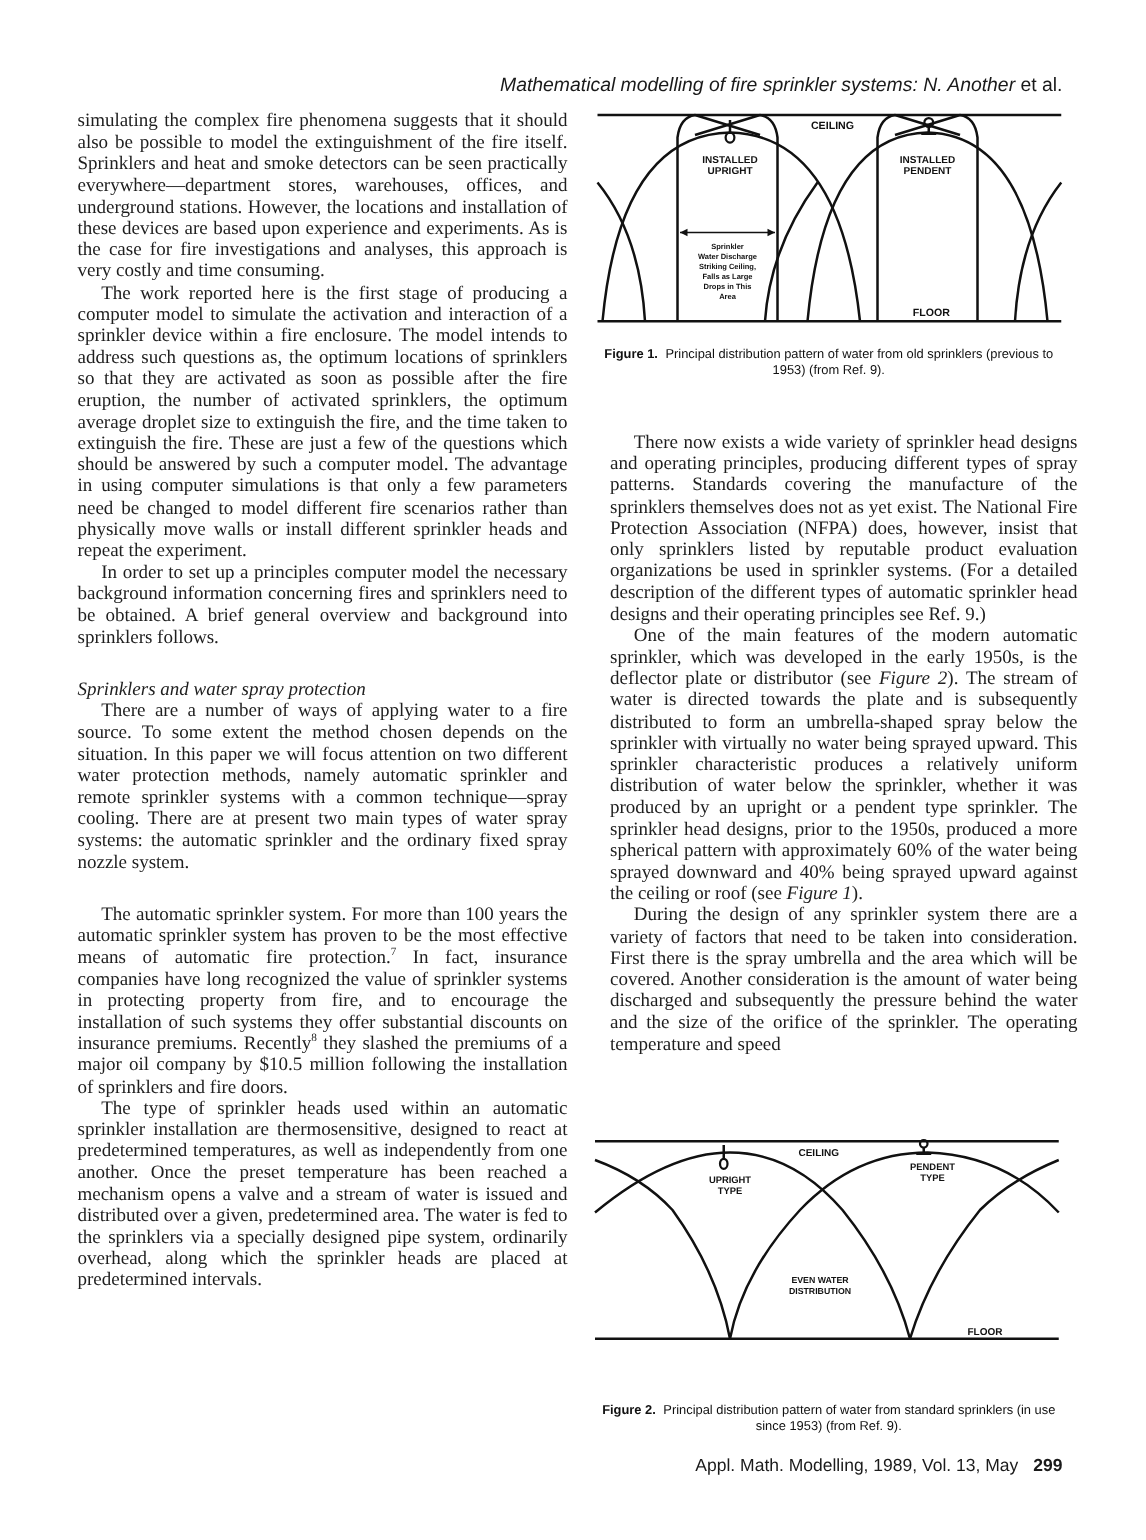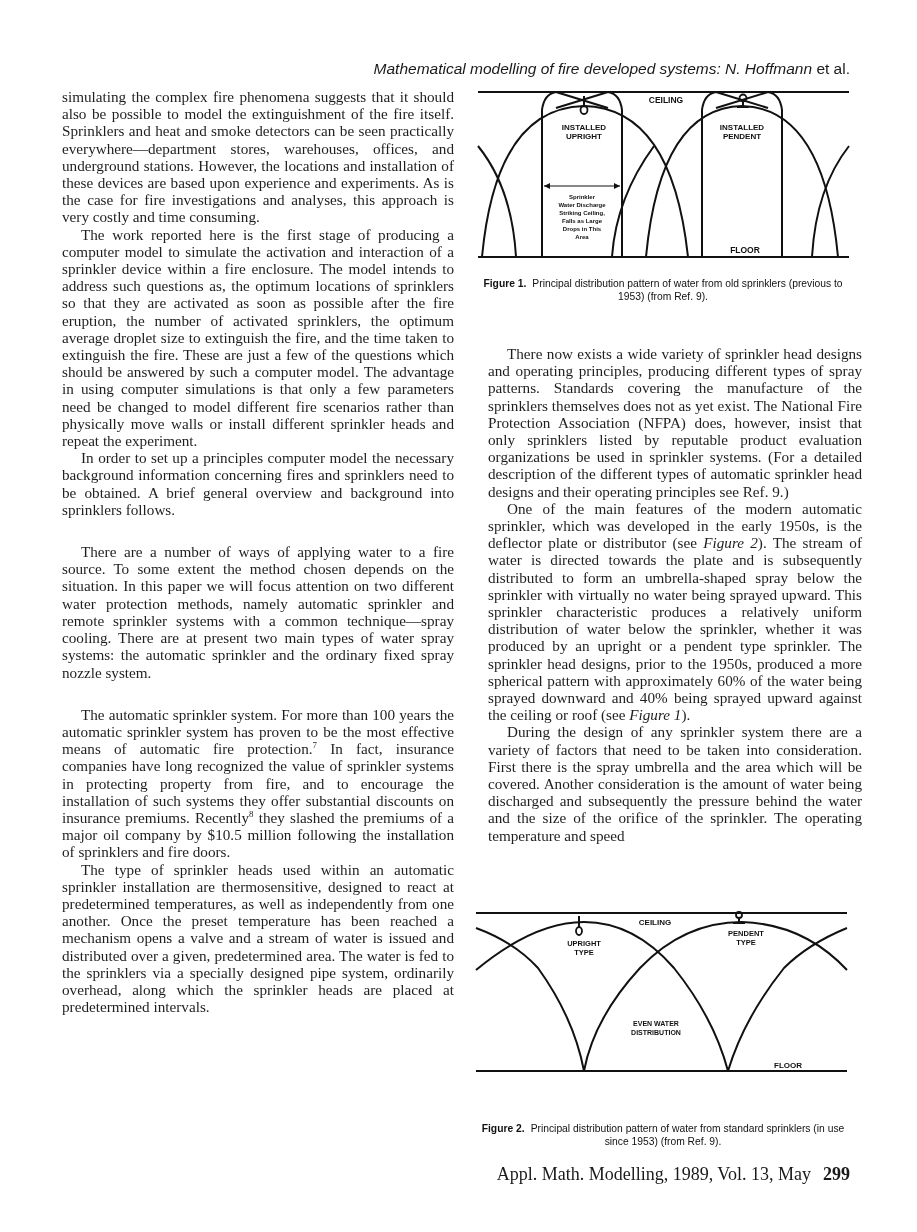--- a/index.html
+++ b/index.html
@@ -24,38 +24,39 @@
   .figure { position: absolute; }
   .figure svg { display: block; }
   .fig-label { font-family: "Liberation Sans", sans-serif; font-weight: bold; fill: #111; }
   .caption {
     position: absolute; font-family: "Liberation Sans", sans-serif; font-size: 10.3px;
     line-height: 13px; color: #111; text-align: center;
   }
   .caption .cap-num { font-weight: bold; margin-right: 6px; }
   .footer {
     position: absolute; left: 478px; top: 1164px; width: 372px; text-align: right;
-    font-family: Liberation Serif, serif; font-size: 18px; color: #1a1a1a;
+    font-family: Liberation Sans, sans-serif; font-size: 14px; color: #1a1a1a;
   }
   .footer .page-number { font-weight: bold; margin-left: 12px; }
   sup { font-size: 9px; line-height: 0; }
 </style>
 </head>
 <body>
 
 <div class="running-head">
-  <span>Mathematical modelling of fire developed systems: N. Hoffmann</span>
+  <span>Mathematical modelling of fire sprinkler systems: N. Another</span>
   <span class="etal">et al.</span>
 </div>
 
 <div class="col left">
   <p class="noindent">simulating the complex fire phenomena suggests that it should also be possible to model the extinguishment of the fire itself. Sprinklers and heat and smoke de­tectors can be seen practically everywhere—depart­ment stores, warehouses, offices, and underground stations. However, the locations and installation of these devices are based upon experience and experi­ments. As is the case for fire investigations and anal­yses, this approach is very costly and time consuming.</p>
   <p>The work reported here is the first stage of produc­ing a computer model to simulate the activation and interaction of a sprinkler device within a fire enclosure. The model intends to address such questions as, the optimum locations of sprinklers so that they are acti­vated as soon as possible after the fire eruption, the number of activated sprinklers, the optimum average droplet size to extinguish the fire, and the time taken to extinguish the fire. These are just a few of the ques­tions which should be answered by such a computer model. The advantage in using computer simulations is that only a few parameters need be changed to model different fire scenarios rather than physically move walls or install different sprinkler heads and repeat the experiment.</p>
   <p>In order to set up a principles computer model the necessary background information concerning fires and sprinklers need to be obtained. A brief general over­view and background into sprinklers follows.</p>
   <div class="gap-lg"></div>
+  <p class="section-heading">Sprinklers and water spray protection</p>
   <p>There are a number of ways of applying water to a fire source. To some extent the method chosen de­pends on the situation. In this paper we will focus attention on two different water protection methods, namely automatic sprinkler and remote sprinkler sys­tems with a common technique—spray cooling. There are at present two main types of water spray systems: the automatic sprinkler and the ordinary fixed spray nozzle system.</p>
   <div class="gap-lg"></div>
   <p>
     <span class="subsection-title">The automatic sprinkler system.</span><span> For more than 100 years the automatic sprinkler system has proven to be the most effective means of automatic fire protection.</span><sup>7</sup><span> In fact, insurance companies have long recognized the value of sprinkler systems in protecting property from fire, and to encourage the installation of such systems they offer substantial discounts on insurance premi­ums. Recently</span><sup>8</sup><span> they slashed the premiums of a major oil company by $10.5 million following the installation of sprinklers and fire doors.</span>
   </p>
   <p>The type of sprinkler heads used within an auto­matic sprinkler installation are thermosensitive, de­signed to react at predetermined temperatures, as well as independently from one another. Once the preset temperature has been reached a mechanism opens a valve and a stream of water is issued and distributed over a given, predetermined area. The water is fed to the sprinklers via a specially designed pipe system, ordinarily overhead, along which the sprinkler heads are placed at predetermined intervals.</p>
 </div>
 
 <div class="figure" style="left:476px; top:88px;">
   <svg width="376" height="176" viewBox="0 0 376 176">

